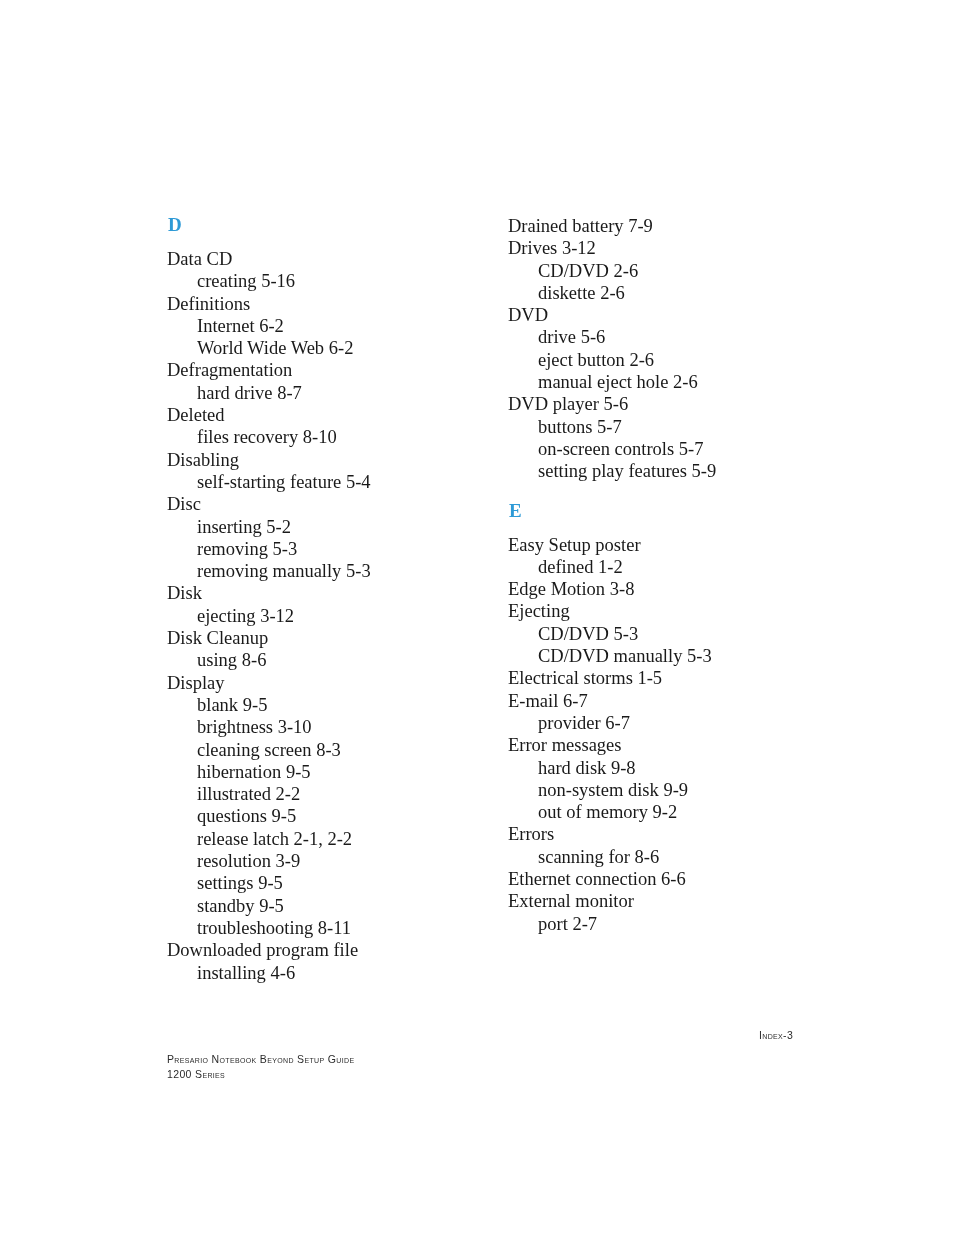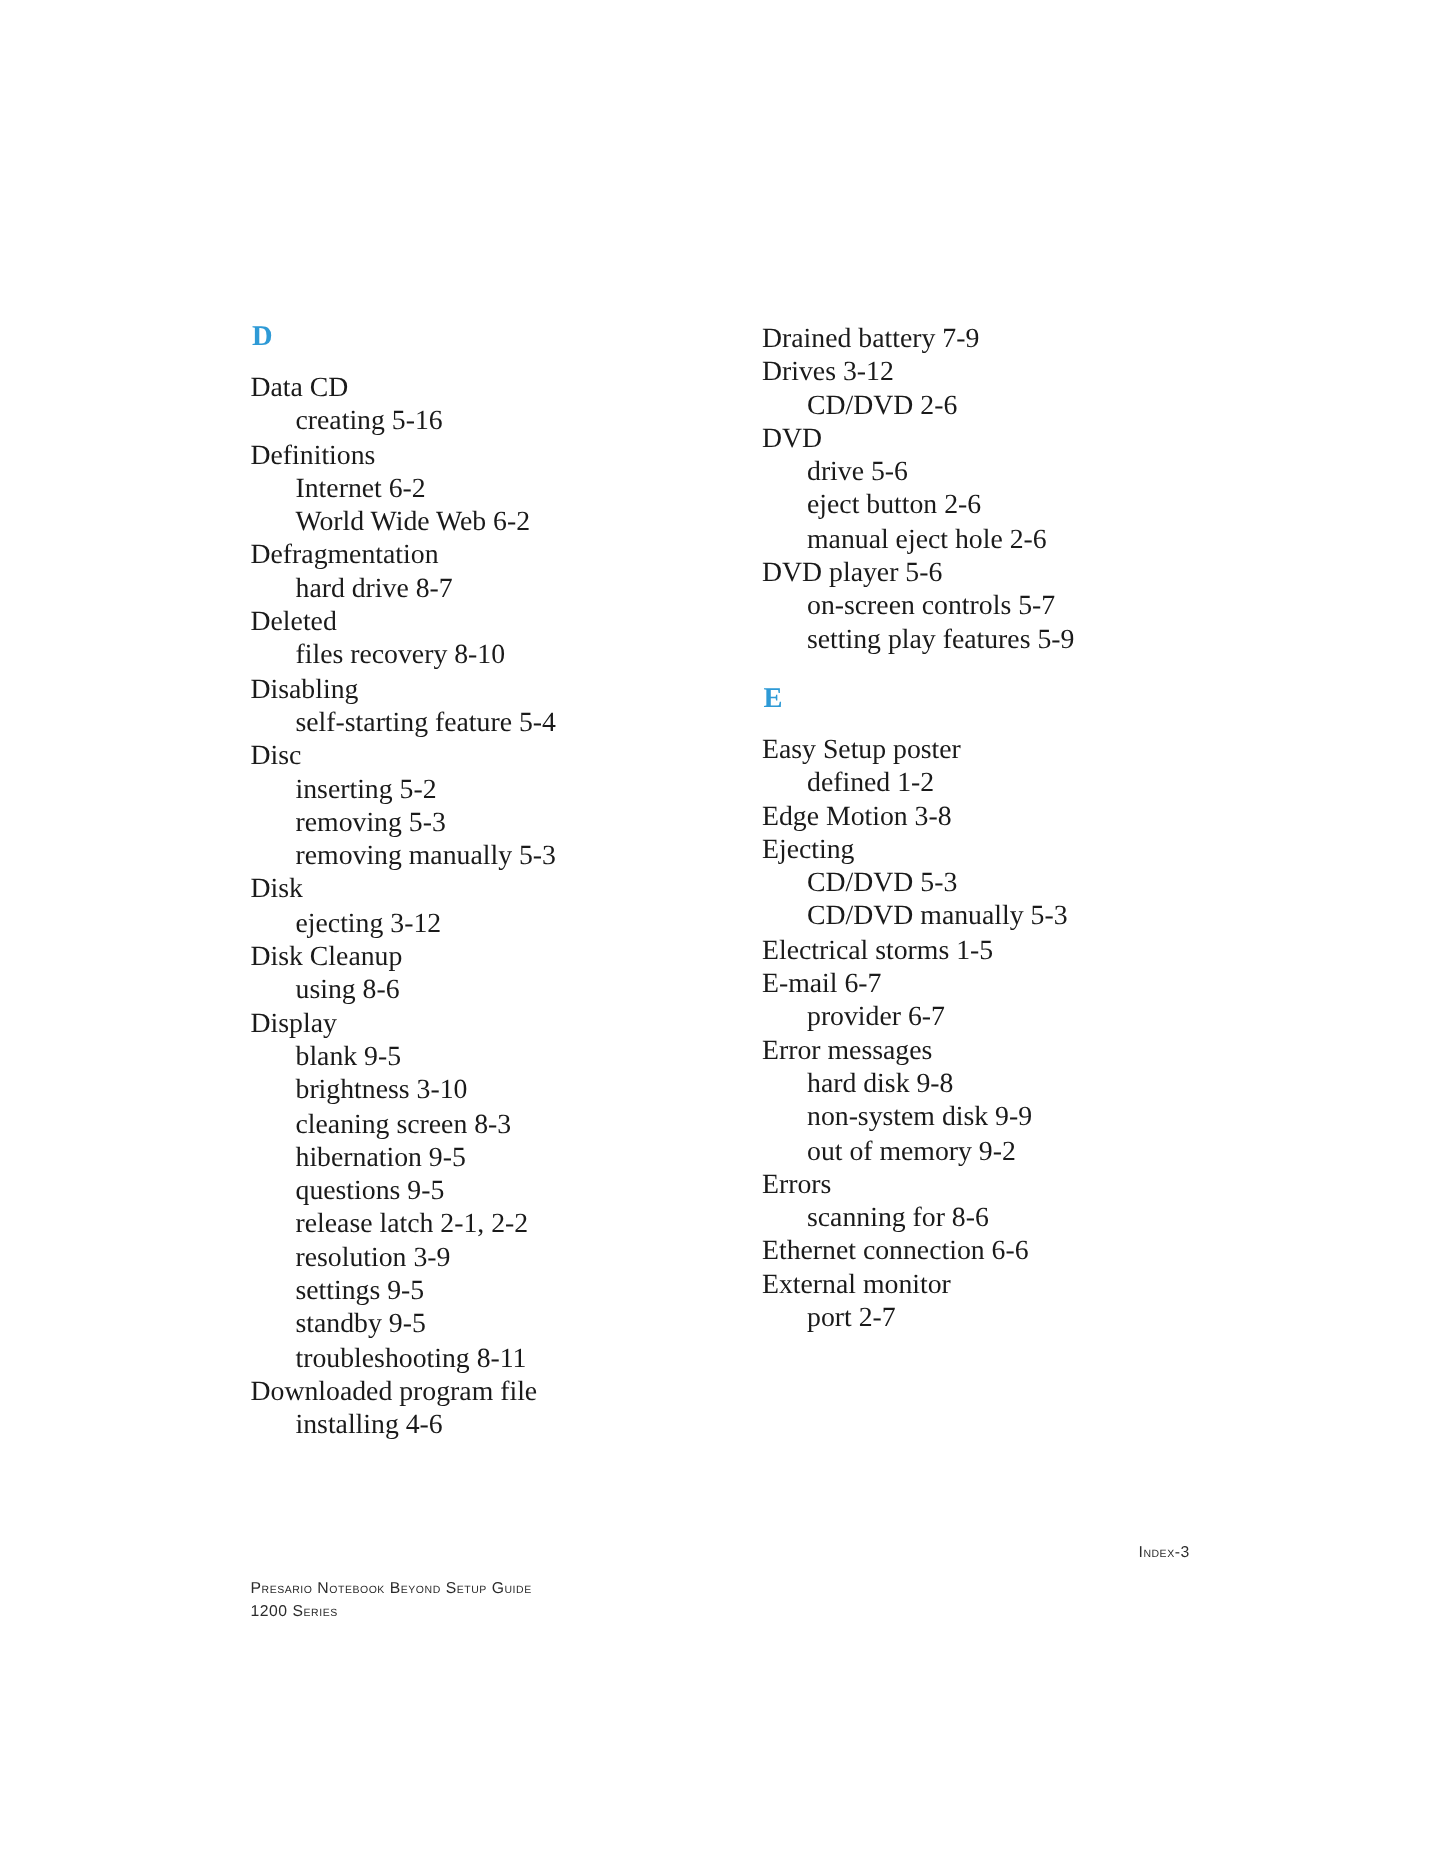--- a/index.html
+++ b/index.html
@@ -134,43 +134,46 @@
             <li class="entry level-2">removing manually 5-3</li>
             <li class="entry level-1">Disk</li>
             <li class="entry level-2">ejecting 3-12</li>
             <li class="entry level-1">Disk Cleanup</li>
             <li class="entry level-2">using 8-6</li>
             <li class="entry level-1">Display</li>
             <li class="entry level-2">blank 9-5</li>
             <li class="entry level-2">brightness 3-10</li>
             <li class="entry level-2">cleaning screen 8-3</li>
             <li class="entry level-2">hibernation 9-5</li>
+            <li class="entry level-2">illustrated 2-2</li>
             <li class="entry level-2">questions 9-5</li>
             <li class="entry level-2">release latch 2-1, 2-2</li>
             <li class="entry level-2">resolution 3-9</li>
             <li class="entry level-2">settings 9-5</li>
             <li class="entry level-2">standby 9-5</li>
             <li class="entry level-2">troubleshooting 8-11</li>
             <li class="entry level-1">Downloaded program file</li>
             <li class="entry level-2">installing 4-6</li>
           </ul>
         </div>
       </div>
 
     <div class="column right" id="col-right">
         <div class="section">
           <ul class="entry-list">
             <li class="entry level-1">Drained battery 7-9</li>
             <li class="entry level-1">Drives 3-12</li>
             <li class="entry level-2">CD/DVD 2-6</li>
+            <li class="entry level-2">diskette 2-6</li>
             <li class="entry level-1">DVD</li>
             <li class="entry level-2">drive 5-6</li>
             <li class="entry level-2">eject button 2-6</li>
             <li class="entry level-2">manual eject hole 2-6</li>
             <li class="entry level-1">DVD player 5-6</li>
+            <li class="entry level-2">buttons 5-7</li>
             <li class="entry level-2">on-screen controls 5-7</li>
             <li class="entry level-2">setting play features 5-9</li>
           </ul>
         </div>
         <div class="section">
           <div class="section-letter">E</div>
           <ul class="entry-list">
             <li class="entry level-1">Easy Setup poster</li>
             <li class="entry level-2">defined 1-2</li>
             <li class="entry level-1">Edge Motion 3-8</li>

